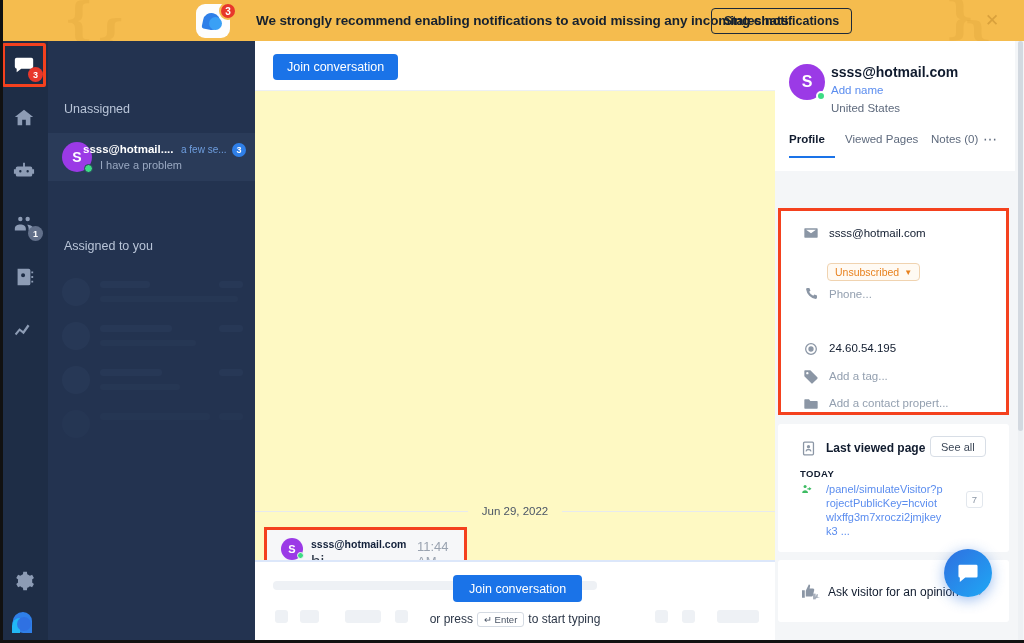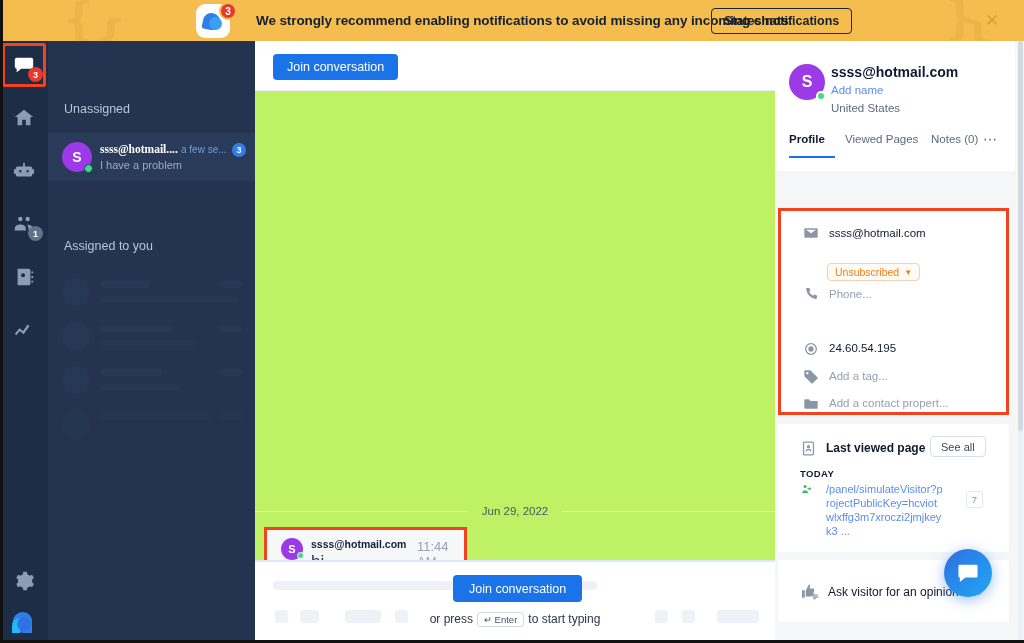--- a/index.html
+++ b/index.html
@@ -90,21 +90,21 @@
   }
   .ci-avatar{
     position:absolute; left:14px; top:9px; width:30px;height:30px;border-radius:50%;
     background:#9b3ae6; color:#fff; font-size:14px; font-weight:700;
     display:flex;align-items:center;justify-content:center;
   }
   .ci-online{
     position:absolute; left:36px; top:31px; width:9px;height:9px;border-radius:50%;
     background:#3ddc84; border:1.5px solid #2a3b59;
   }
-  .ci-name{ position:absolute; left:52px; top:10px; font-size:11.5px; color:#ffffff; font-weight:700;font-family:Liberation Serif, serif;}
+  .ci-name{ position:absolute; left:35px; top:10px; font-size:11.5px; color:#ffffff; font-weight:700;}
   .ci-time{ position:absolute; left:133px; top:11px; font-size:10px; color:#6f9fe0;}
   .ci-badge{
     position:absolute; left:184px; top:10px; width:14px;height:14px;border-radius:50%;
     background:#2f7fe8; color:#fff; font-size:9px; font-weight:700;
     display:flex;align-items:center;justify-content:center;
   }
   .ci-prev{ position:absolute; left:52px; top:26px; font-size:11px; color:#9aa9c2;}
   #assigned-avatar{
     position:absolute; left:211px; top:196px; width:18px; height:18px;
     border-radius:50%; background:#dfe3ea;
@@ -134,21 +134,21 @@
     background:#ffffff; border-bottom:1px solid #edf0f4;
   }
   #join-top{
     position:absolute; left:18px; top:13px; height:26px; padding:0 14px;
     background:#1a73e8; color:#fff; border:none; border-radius:4px;
     font-size:12.5px; cursor:pointer; font-family:"Liberation Sans", sans-serif;
   }
   .top-ico{ position:absolute; top:14px; width:22px; height:22px; cursor:pointer; }
   #chat-scroll{
     position:absolute; left:0; top:50px; width:520px; height:510px;
-    background:#bef264;
+    background:#fef9c3;
   }
   #date-divider{
     position:absolute; left:0; top:412px; width:520px; height:16px;
     display:flex; align-items:center;
   }
   #date-divider .ln{ flex:1; height:1px; background:#e7eaee;}
   #date-text{ font-size:11.5px; color:#4a5566; padding:0 14px; }
   #msg-box{
     position:absolute; left:9px; top:436px; width:203px; height:66px;
     border:3px solid #f4411e; background:#f6f7f9;

